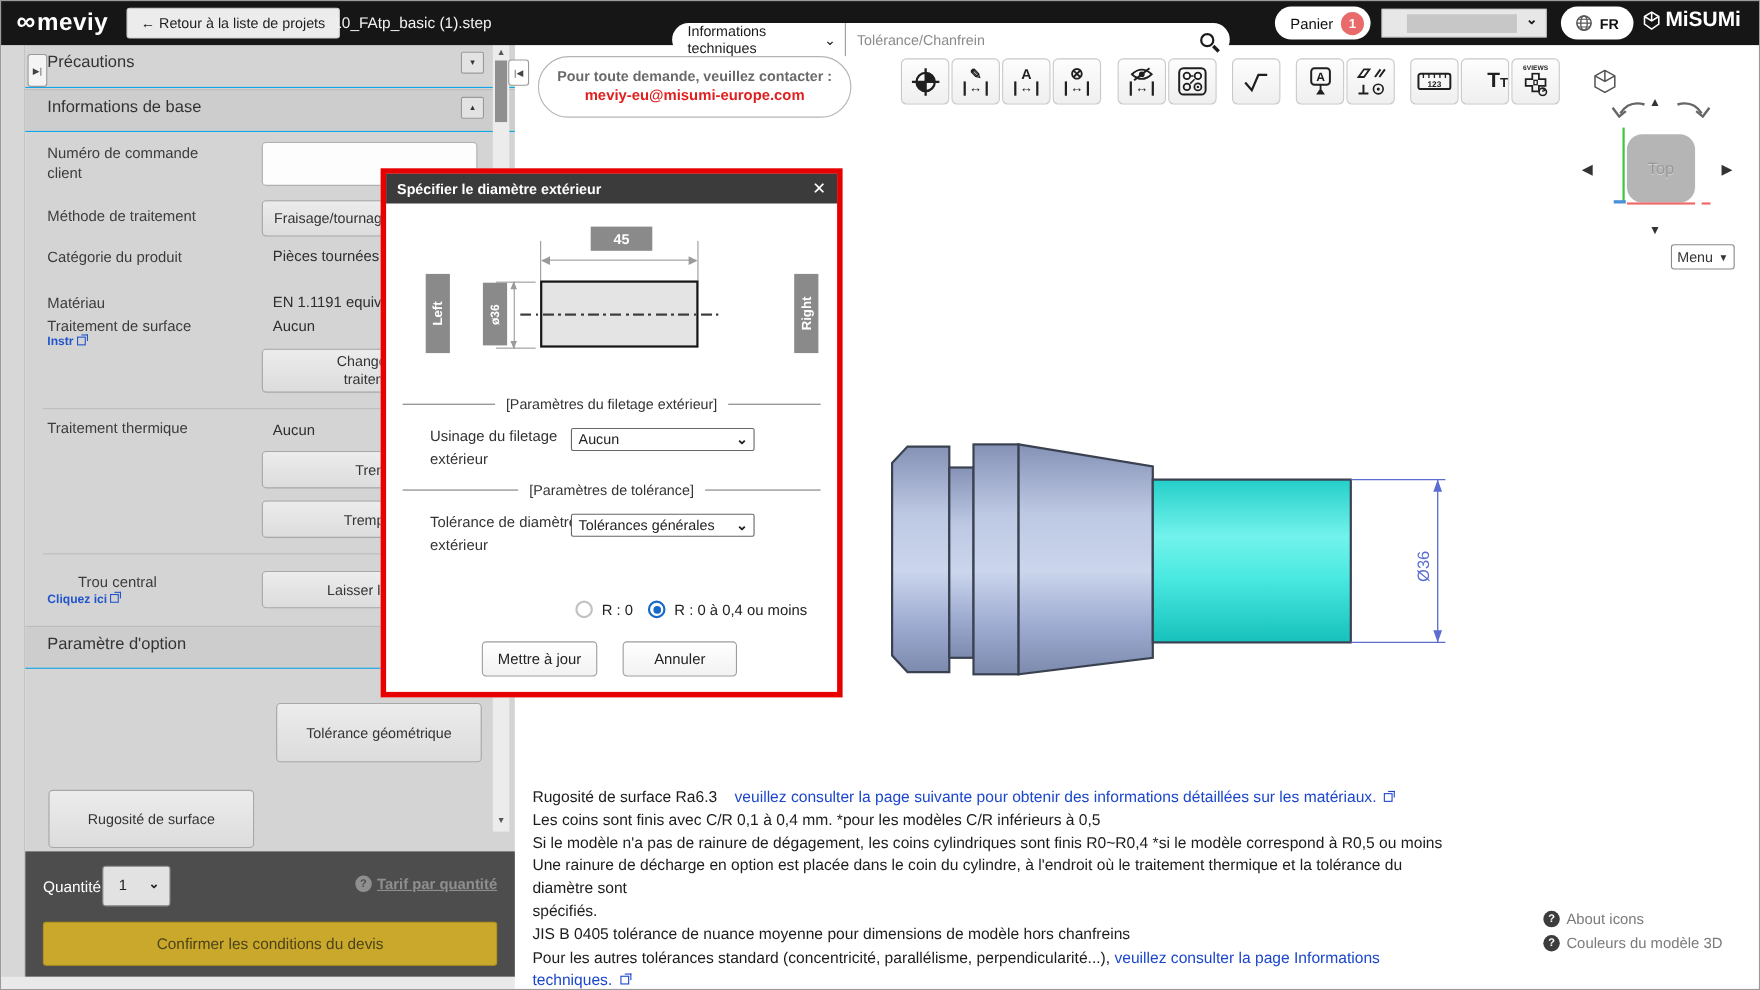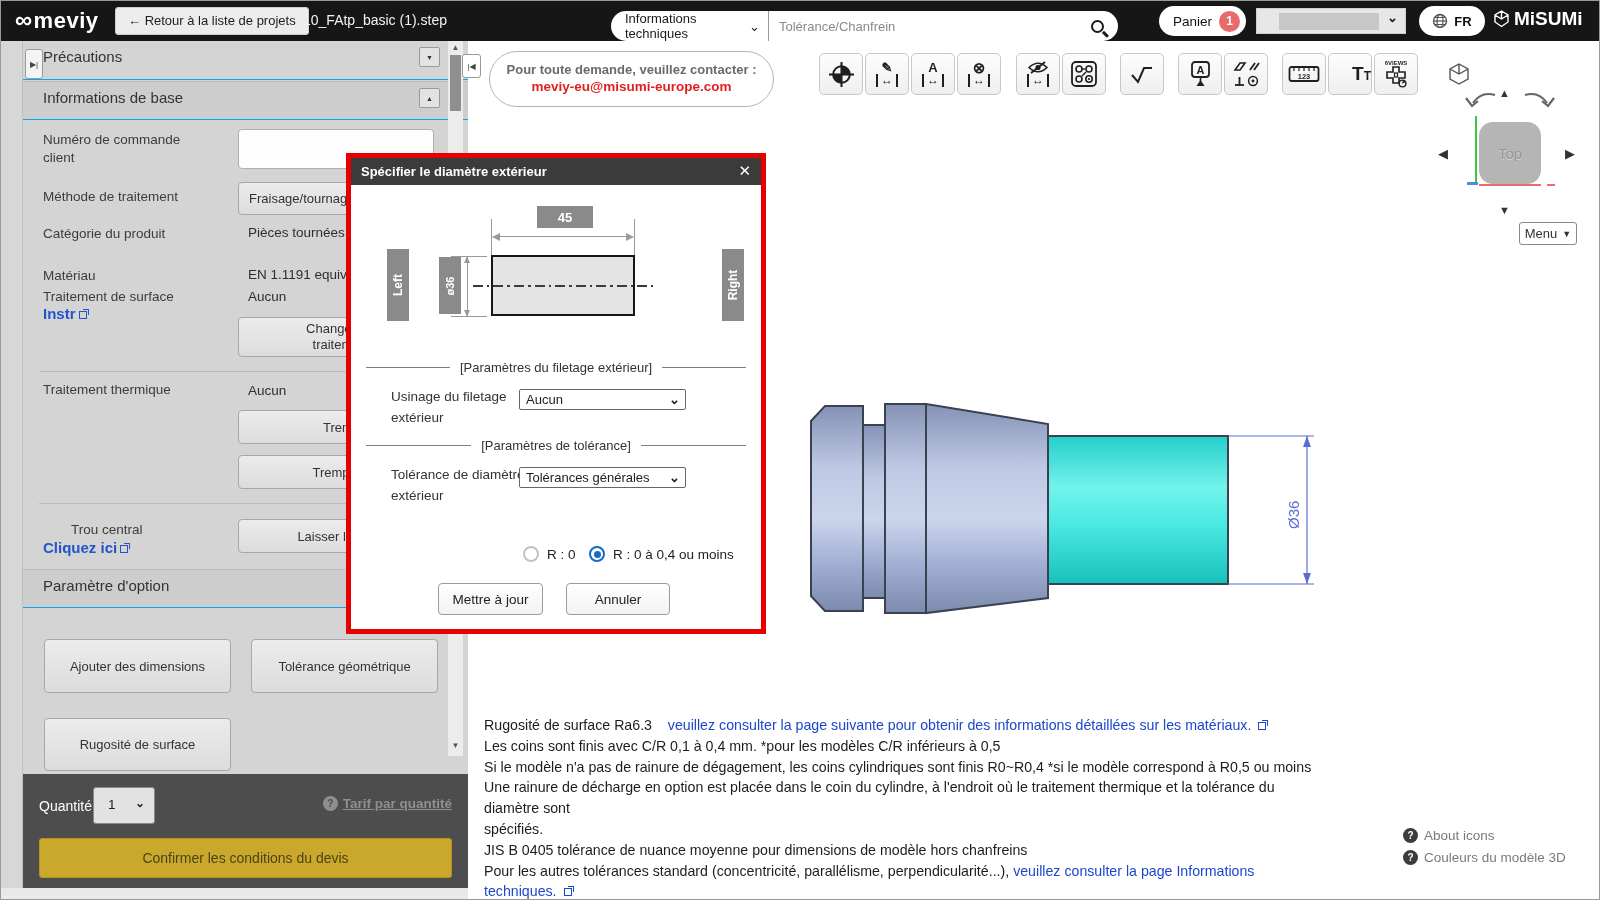--- a/index.html
+++ b/index.html
@@ -6,21 +6,21 @@
   html,body { width:1600px; height:900px; font-family:"Liberation Sans", sans-serif; }
   #app { position:relative; width:1600px; height:900px; background:#fff; overflow:hidden; border:1px solid #9a9a9a; }
 
   
   .topbar { position:absolute; left:0; top:0; width:1600px; height:40px; background:#161616; z-index:30; }
   .logo { position:absolute; left:14px; top:5px; color:#fff; font-size:22px; font-weight:bold; letter-spacing:.5px; }
   .logo .inf { font-size:24px; margin-right:1px; }
   .backbtn { position:absolute; left:114px; top:6px; height:28px; background:#ececec; color:#1d1d1d;
              border:1px solid #cfcfcf; border-radius:3px; font-size:13px; padding:0 12px; line-height:26px; cursor:pointer; }
   .fname { position:absolute; left:302px; top:11px; color:#f2f2f2; font-size:14px; }
-  .searchgroup { position:absolute; left:610px; top:10px; width:507px; height:30px; background:#fff; border-radius:16px; display:flex; align-items:center;justify-content:space-between; }
+  .searchgroup { position:absolute; left:610px; top:20px; width:507px; height:30px; background:#fff; border-radius:16px; display:flex; align-items:center;justify-content:space-between; }
   .searchgroup .seg1 { width:158px; display:flex; align-items:center; justify-content:space-between; padding:0 8px 0 14px; font-size:13px; color:#1a1a1a; border-right:1px solid #9a9a9a; height:100%; cursor:pointer; }
   .searchgroup input { flex:1; border:none; outline:none; font-size:13px; padding-left:10px; font-family:"Liberation Sans",sans-serif; color:#222; background:transparent; }
   .searchgroup input::placeholder { color:#8a8a8a; }
   .mag { width:13px; height:13px; border:2px solid #1b1b1b; border-radius:50%; position:relative; margin-right:14px; flex:none; }
   .mag::after { content:""; position:absolute; width:2.5px; height:7px; background:#1b1b1b; left:11px; top:9px; transform:rotate(-45deg); }
   .cartpill { position:absolute; left:1158px; top:5px; height:30px; background:#fff; border-radius:16px; display:flex; align-items:center; gap:7px; padding:0 6px 0 14px; cursor:pointer; }
   .cartpill .lbl { font-size:13.5px; color:#111; }
   .cartbadge { width:21px; height:21px; border-radius:50%; background:#e96a6a; color:#fff; font-size:12px; font-weight:bold; display:flex; align-items:center; justify-content:center; }
   .grayselect { position:absolute; left:1255px; top:7px; width:150px; height:26px; background:#e7e7e7; border:1px solid #cfcfcf; display:flex; align-items:center; cursor:pointer; }
   .grayselect .fill { position:absolute; left:22px; top:4px; width:100px; height:17px; background:#c7c7c7; }
@@ -33,21 +33,21 @@
   .rail { position:absolute; left:0; top:40px; width:22px; height:860px; background:#d7d7d7; border-right:1px solid #c0c0c0; }
   .sidebar { position:absolute; left:22px; top:40px; width:445px; height:847px; background:#d4d4d4; }
   .collapse1 { position:absolute; left:2px; top:8px; width:18px; height:30px; background:#f4f4f4; border:1px solid #999; border-radius:3px; font-size:8px; color:#444; display:flex; align-items:center; justify-content:center; cursor:pointer; z-index:5; }
   .sechead { position:absolute; left:0; width:445px; height:39px; background:#cdcdcd; border-top:1px solid #bdbdbd; border-bottom:1px solid #0ea5e9; }
   .sechead .t { position:absolute; left:20px; top:0; line-height:32px; font-size:15px; color:#333; }
   .collbtn { position:absolute; right:28px; top:6px; width:21px; height:20px; background:#e3e3e3; border:1px solid #9a9a9a; border-radius:2px; font-size:7px; color:#333; display:flex; align-items:center; justify-content:center; cursor:pointer; }
   .flabel { position:absolute; font-size:13.5px; color:#3c3c3c; line-height:18px; width:185px; }
   .fvalue { position:absolute; font-size:13.5px; color:#2e2e2e; }
   .sinput { position:absolute; background:#fdfdfd; border:1px solid #b0b0b0; border-radius:4px; }
   .sbtn { position:absolute; background:linear-gradient(#ececec,#dcdcdc); border:1px solid #a8a8a8; border-radius:4px; font-size:13px; color:#333; display:flex; align-items:center; justify-content:center; text-align:center; cursor:pointer; }
-  .slink { position:absolute; font-size:15px; font-weight:bold; color:#2255cc; cursor:pointer; }
+  .slink { position:absolute; font-size:11px; font-weight:bold; color:#2255cc; cursor:pointer; }
   .ext { display:inline-block; width:8px; height:8px; border:1.5px solid currentColor; position:relative; margin-left:3px; }
   .ext::after { content:""; position:absolute; width:5px; height:5px; right:-3px; top:-3px; border-top:1.5px solid currentColor; border-right:1.5px solid currentColor; background:inherit; }
   .divline { position:absolute; left:16px; width:409px; height:1px; background:#bcbcbc; }
   .sscroll { position:absolute; left:425px; top:0; width:15px; height:715px; background:#ececec; }
   .sscroll .thumb { position:absolute; left:2px; top:14px; width:11px; height:56px; background:#8f8f8f; cursor:pointer; }
   .sscroll .arr { position:absolute; left:0; width:15px; text-align:center; font-size:8px; color:#555; cursor:pointer; }
   .sfooter { position:absolute; left:0; top:733px; width:445px; height:114px; background:#4d4d4d; }
   .qty-select { position:absolute; left:70px; top:13px; width:62px; height:37px; background:#e2e2e2; border:1px solid #8a8a8a; border-radius:3px; cursor:pointer; }
   .tariff { position:absolute; right:16px; top:22px; display:flex; align-items:center; gap:5px; color:#8f8f8f; font-size:13.5px; font-weight:bold; text-decoration:underline; cursor:pointer; }
   .confirm { position:absolute; left:16px; top:64px; width:413px; height:40px; background:#c9a82c; border:1px solid #b3941f; border-radius:3px; color:#4c4418; font-size:14px; display:flex; align-items:center; justify-content:center; cursor:pointer; }
@@ -189,21 +189,20 @@
     <div class="divline" style="top:462px;"></div>
 
     <div class="flabel" style="left:20px;top:480px;margin-left:28px;">Trou central</div>
     <div class="slink" style="left:20px;top:498px;"><span>Cliquez ici</span><span class="ext"></span></div>
     <div class="sbtn" style="left:215px;top:478px;width:225px;height:34px;">Laisser le trou cen</div>
 
     <div class="sechead" style="top:528px;">
       <span class="t">Paramètre d'option</span>
     </div>
 
-    <div class="sbtn" style="left:21px;top:598px;width:187px;height:54px;">Ajouter des dimensions</div>
     <div class="sbtn" style="left:228px;top:598px;width:187px;height:54px;">Tolérance géométrique</div>
     <div class="sbtn" style="left:21px;top:677px;width:187px;height:53px;">Rugosité de surface</div>
 
     <div class="sscroll">
       <span class="arr" style="top:2px;">▲</span>
       <span class="thumb"></span>
       <span class="arr" style="top:700px;">▼</span>
     </div>
 
     <div class="sfooter">

